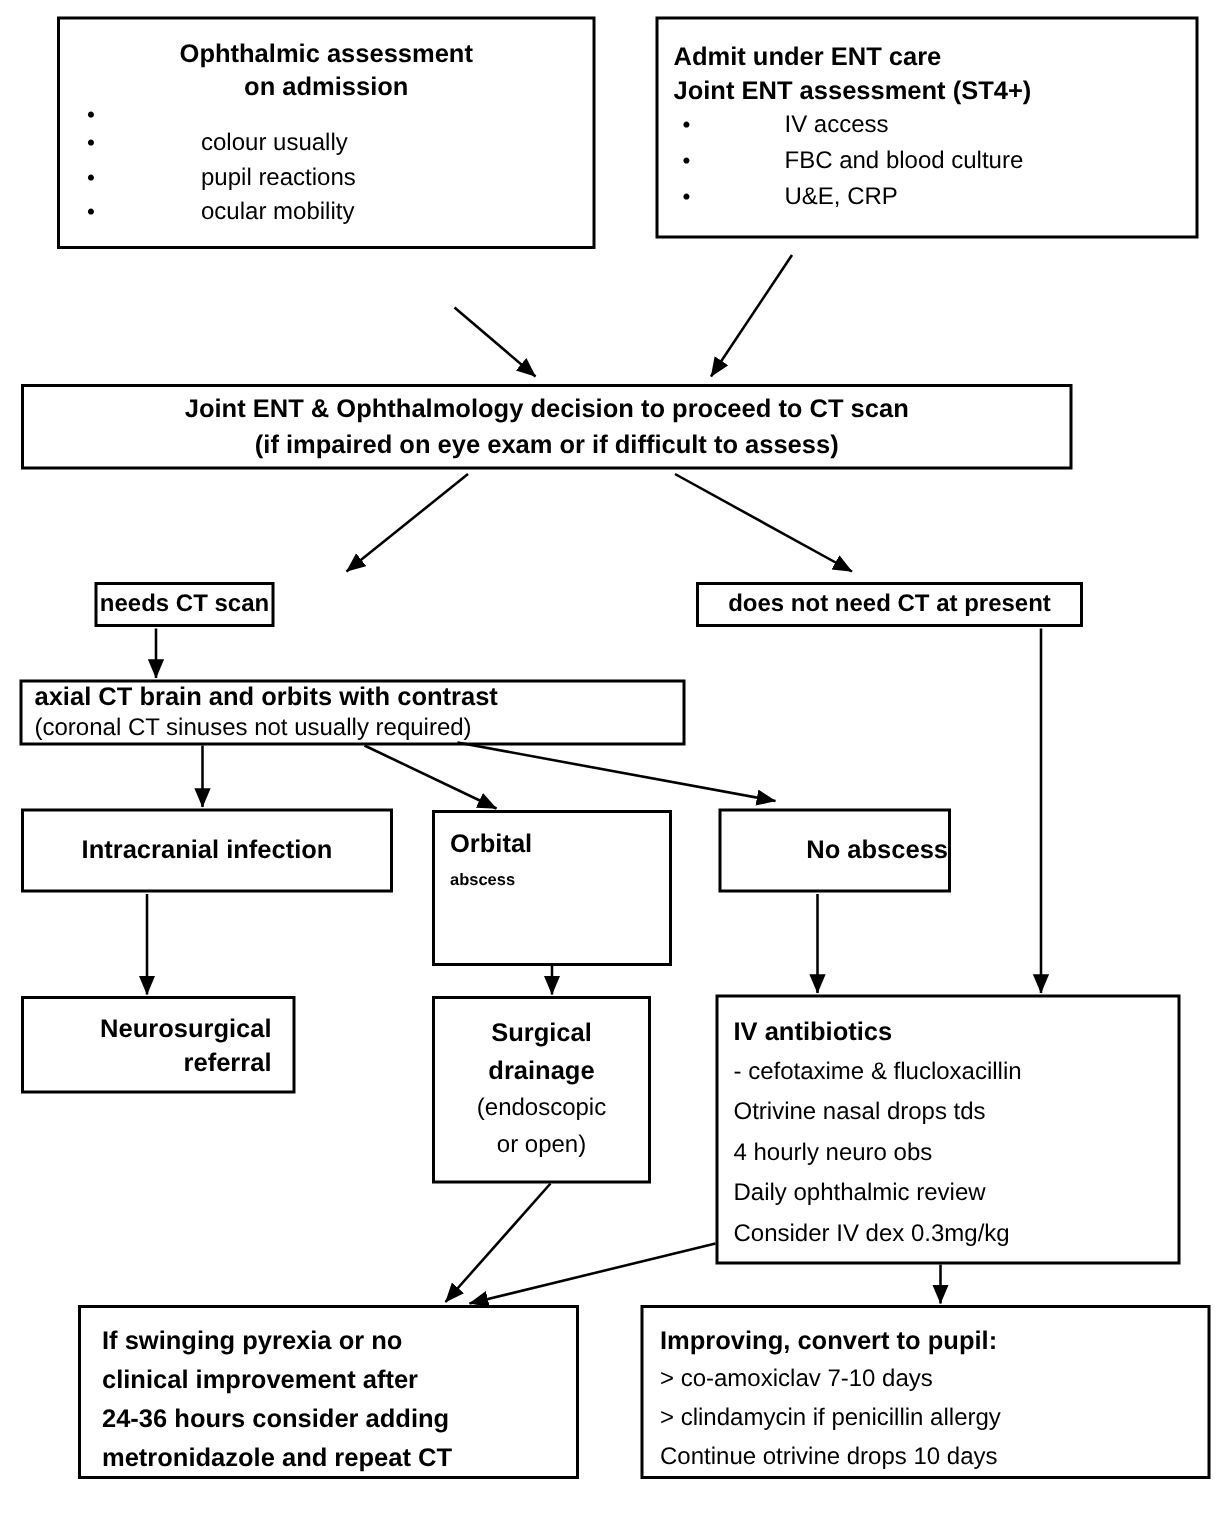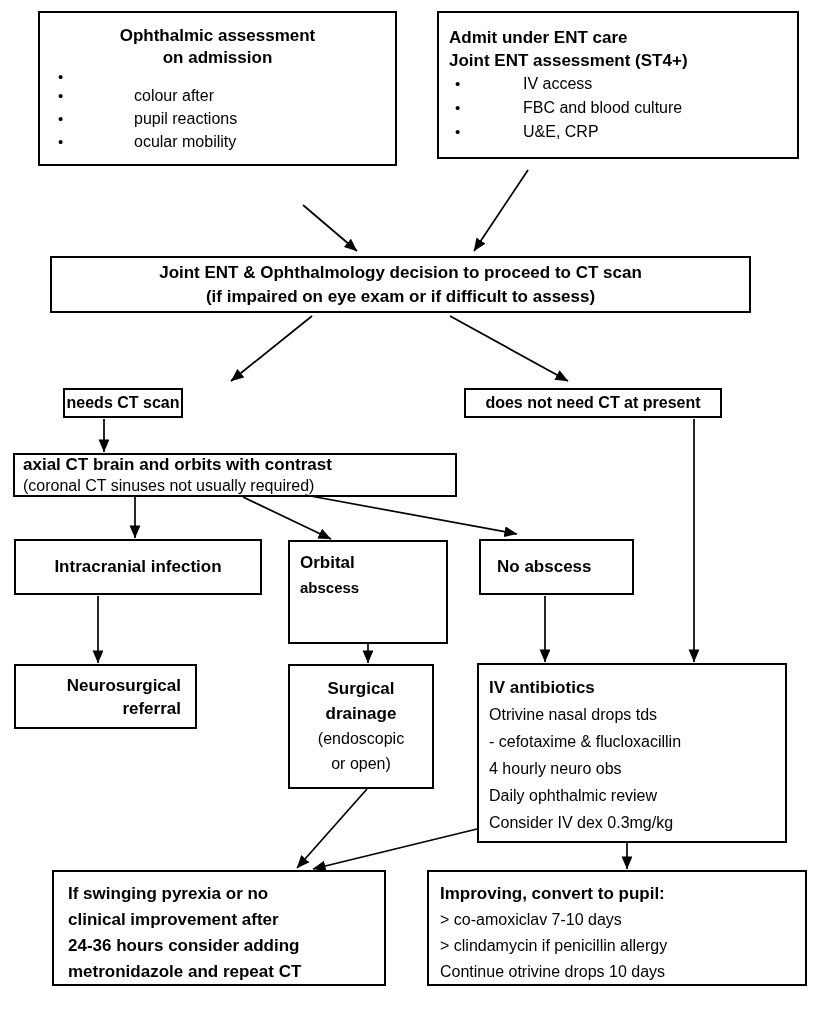--- a/index.html
+++ b/index.html
@@ -110,21 +110,21 @@
 
   <div class="node-box" style="left:38px; top:11px; width:359px; height:155px; border:2px solid #000; padding:6px 10px 6px 10px;">
     <span class="node-text bold ctr" style="font-size:17px; line-height:22px;">Ophthalmic assessment</span>
     <span class="node-text bold ctr" style="font-size:17px; line-height:22px;">on admission</span>
 
     <div class="bullet-row" style="font-size:16px; line-height:23px;">
       <span class="bullet-dot" style="width:76px; padding-left:8px;">•</span>
     </div>
     <div class="bullet-row" style="font-size:16px; line-height:23px;">
       <span class="bullet-dot" style="width:76px; padding-left:8px;">•</span>
-      <span class="bullet-label">colour after</span>
+      <span class="bullet-label">colour usually</span>
     </div>
     <div class="bullet-row" style="font-size:16px; line-height:23px;">
       <span class="bullet-dot" style="width:76px; padding-left:8px;">•</span>
       <span class="bullet-label">pupil reactions</span>
     </div>
     <div class="bullet-row" style="font-size:16px; line-height:23px;">
       <span class="bullet-dot" style="width:76px; padding-left:8px;">•</span>
       <span class="bullet-label">ocular mobility</span>
     </div>
   </div>
@@ -140,21 +140,21 @@
     <div class="bullet-row" style="font-size:16px; line-height:24px;">
       <span class="bullet-dot" style="width:68px; padding-left:6px;">•</span>
       <span class="bullet-label">FBC and blood culture</span>
     </div>
     <div class="bullet-row" style="font-size:16px; line-height:24px;">
       <span class="bullet-dot" style="width:68px; padding-left:6px;">•</span>
       <span class="bullet-label">U&amp;E, CRP</span>
     </div>
   </div>
 
-  <div class="node-box" style="left:14px; top:256px; width:701px; height:57px; border:2px solid #000;margin-left:36px;">
+  <div class="node-box" style="left:14px; top:256px; width:701px; height:57px; border:2px solid #000;">
     <span class="node-text bold ctr" style="font-size:17px; line-height:24px;">Joint ENT &amp; Ophthalmology decision to proceed to CT scan</span>
     <span class="node-text bold ctr" style="font-size:17px; line-height:24px;">(if impaired on eye exam or if difficult to assess)</span>
   </div>
 
   <div class="node-box" style="left:63px; top:388px; width:120px; height:30px; border:2px solid #000;">
     <span class="node-text bold ctr" style="font-size:16px; line-height:20px;">needs CT scan</span>
   </div>
 
   <div class="node-box" style="left:464px; top:388px; width:258px; height:30px; border:2px solid #000;">
     <span class="node-text bold ctr" style="font-size:16px; line-height:20px;">does not need CT at present</span>
@@ -164,43 +164,43 @@
     <span class="node-text bold lft" style="font-size:17px; line-height:21px;">axial CT brain and orbits with contrast</span>
     <span class="node-text reg lft" style="font-size:16px; line-height:21px;">(coronal CT sinuses not usually required)</span>
   </div>
 
   <div class="node-box" style="left:14px; top:539px; width:248px; height:56px; border:2px solid #000;">
     <span class="node-text bold ctr" style="font-size:17px; line-height:22px;">Intracranial infection</span>
   </div>
 
   <div class="node-box" style="left:288px; top:540px; width:160px; height:104px; border:2px solid #000; padding:0 10px; justify-content:flex-start;">
     <span class="node-text bold lft" style="font-size:17px; line-height:25px; margin-top:8px;">Orbital</span>
-    <span class="node-text bold lft" style="font-size:15px; line-height:25px;">abscess</span>
-  </div>
-
-  <div class="node-box" style="left:479px; top:539px; width:155px; height:56px; border:2px solid #000; padding-left:16px; align-items:flex-start;">
+    <span class="node-text bold lft" style="font-size:11px; line-height:25px;">abscess</span>
+  </div>
+
+  <div class="node-box" style="left:479px; top:539px; width:155px; height:56px; border:2px solid #000; padding-left:16px; align-items:flex-end;">
     <span class="node-text bold lft" style="font-size:17px; line-height:22px;">No abscess</span>
   </div>
 
   <div class="node-box" style="left:14px; top:664px; width:183px; height:65px; border:2px solid #000; padding:0 14px;align-items:flex-end;">
     <span class="node-text bold lft" style="font-size:17px; line-height:23px;">Neurosurgical</span>
     <span class="node-text bold lft" style="font-size:17px; line-height:23px;">referral</span>
   </div>
 
   <div class="node-box" style="left:288px; top:664px; width:146px; height:125px; border:2px solid #000; padding:0 6px; justify-content:flex-start;">
     <span class="node-text bold ctr" style="font-size:17px; line-height:25px; margin-top:10px;">Surgical</span>
     <span class="node-text bold ctr" style="font-size:17px; line-height:25px;">drainage</span>
     <span class="node-text reg ctr" style="font-size:16px; line-height:25px;">(endoscopic</span>
     <span class="node-text reg ctr" style="font-size:16px; line-height:25px;">or open)</span>
   </div>
 
   <div class="node-box" style="left:477px; top:663px; width:310px; height:180px; border:2px solid #000; padding:0 10px; justify-content:flex-start;">
     <span class="node-text bold lft" style="font-size:17px; line-height:26px; margin-top:10px;">IV antibiotics</span>
+    <span class="node-text reg lft" style="font-size:16px; line-height:27px;"> - cefotaxime &amp; flucloxacillin</span>
     <span class="node-text reg lft" style="font-size:16px; line-height:27px;">Otrivine nasal drops tds</span>
-    <span class="node-text reg lft" style="font-size:16px; line-height:27px;"> - cefotaxime &amp; flucloxacillin</span>
     <span class="node-text reg lft" style="font-size:16px; line-height:27px;">4 hourly neuro obs</span>
     <span class="node-text reg lft" style="font-size:16px; line-height:27px;">Daily ophthalmic review</span>
     <span class="node-text reg lft" style="font-size:16px; line-height:27px;">Consider IV dex 0.3mg/kg</span>
   </div>
 
   <div class="node-box" style="left:41px; top:870px; width:334px; height:116px; border:2px solid #000; padding:0 14px; justify-content:space-between;margin-left:11px;">
     <span class="node-text bold lft" style="font-size:17px; line-height:26px; margin-top:9px;">If swinging pyrexia or no</span>
     <span class="node-text bold lft" style="font-size:17px; line-height:26px;">clinical improvement after</span>
     <span class="node-text bold lft" style="font-size:17px; line-height:26px;">24-36 hours consider adding</span>
     <span class="node-text bold lft" style="font-size:17px; line-height:26px;">metronidazole and repeat CT</span>

